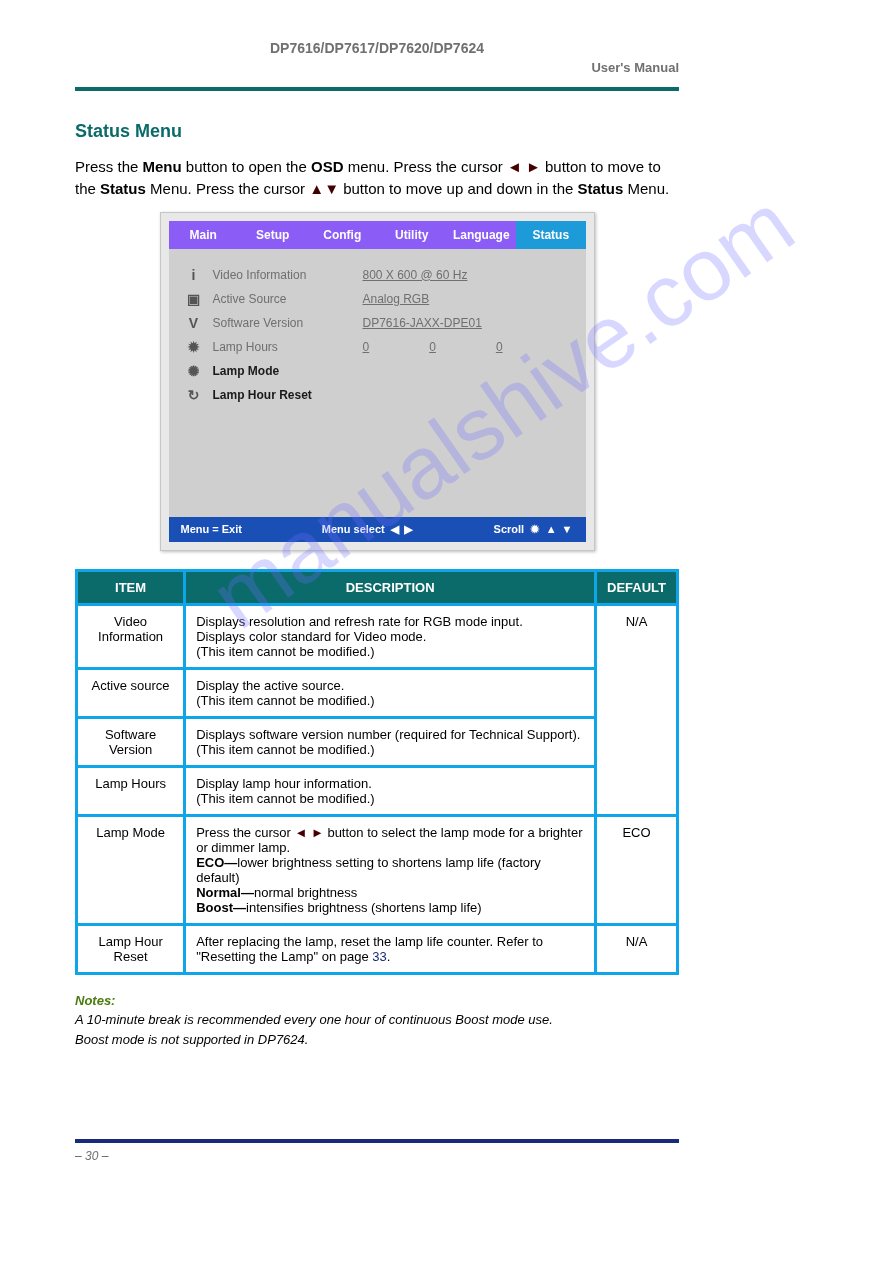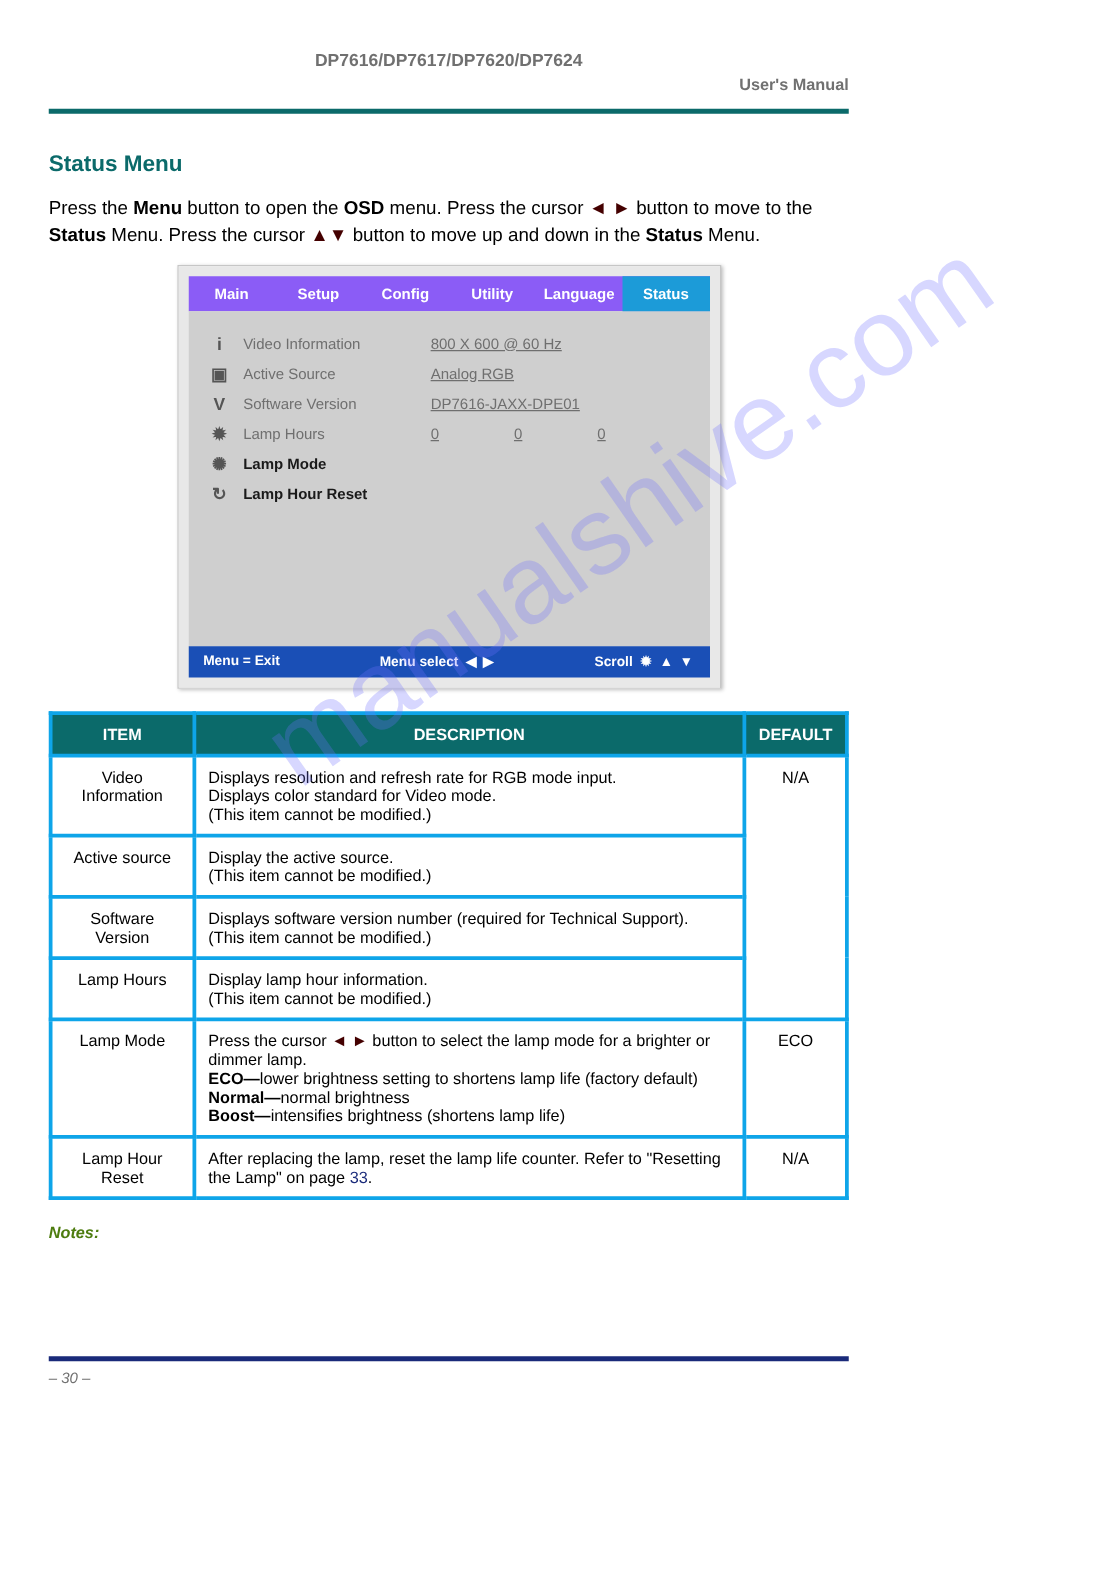--- a/index.html
+++ b/index.html
@@ -1,17 +1,17 @@
 <!DOCTYPE html>
 <html><head>
 <meta charset="utf-8">
 <style>
   * { margin: 0; padding: 0; box-sizing: border-box; }
   body { background: #fff; font-family: Arial, sans-serif; width: 893px; height: 1263px; position: relative; }
-  .page { width: 754px; padding: 40px 75px 0 39px; }
+  .page { width: 754px; padding: 40px 75px 0 75px; }
   .header-line1 { color: #707070; font-size: 14px; font-weight: bold; text-align: center; margin-bottom: 4px; }
   .header-line2 { color: #707070; font-size: 13px; text-align: right; margin-bottom: 12px; font-weight: bold; }
   .rule-top { border-top: 4px solid #0b6a6a; margin-bottom: 30px; }
   .section-heading { color: #0b6a6a; font-size: 18px; font-weight: bold; margin-bottom: 14px; }
   .intro { font-size: 15px; line-height: 1.45; margin-bottom: 12px; }
   .osd-box { width: 435px; margin: 0 auto 18px auto; border: 1px solid #c6c6c6; box-shadow: 1px 1px 3px rgba(0,0,0,0.25); }
   .osd-pad { padding: 8px; background: #e8e8e8; }
   .osd-tabs { display: flex; background: #8b5cf6; color: #fff; font-size: 12px; font-weight: bold; align-items: flex-end; }
   .osd-tab { flex: 1; text-align: center; padding: 7px 0; }
   .osd-tab.active { background: #1c9bd8; }
@@ -151,19 +151,21 @@
       <td>Lamp Hour Reset</td>
       <td><span>After replacing the lamp, reset the lamp life counter. Refer to "Resetting the Lamp" on page </span><span style="color:#1a2a7a">33</span><span>.</span></td>
       <td>N/A</td>
     </tr>
   </tbody>
     </table>
 
   <div class="notes">
     <b>Notes:</b>
   </div>
+  <div class="notes-body" style="white-space:pre-line">A 10-minute break is recommended every one hour of continuous Boost mode use.
+Boost mode is not supported in DP7624.</div>
 
   <div class="footer-rule"></div>
   <div class="page-num">– 30 –</div>
 
 </div>
 
 <div class="watermark">manualshive.com</div>
 
 </body></html>

